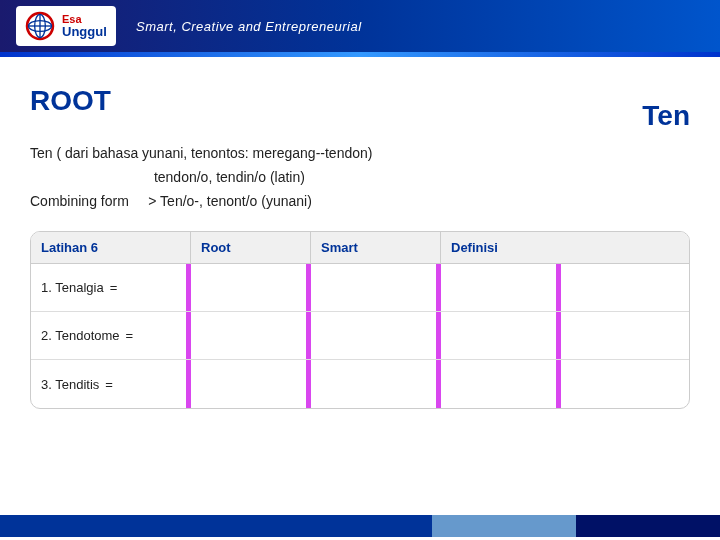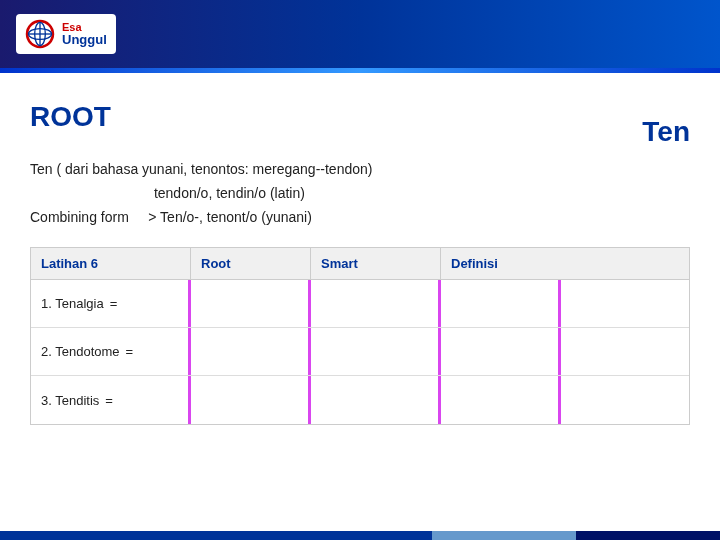--- a/index.html
+++ b/index.html
@@ -9,21 +9,21 @@
       height: 540px;
       overflow: hidden;
       font-family: Arial, sans-serif;
       background: #fff;
     }
 
     
     .header {
       display: flex;
       align-items: center;
-      height: 68px;
+      height: 52px;
       background: linear-gradient(to right, #1a1a6e, #003399, #0055cc);
       padding: 0 16px;
     }
 
     .logo-box {
       background: #fff;
       border-radius: 4px;
       padding: 4px 8px;
       display: flex;
       align-items: center;
@@ -99,21 +99,21 @@
     .info-section {
       margin-bottom: 18px;
       font-size: 14px;
       color: #222;
       line-height: 1.7;
     }
 
     
     .table-container {
       border: 1px solid #ccc;
-      border-radius: 0;
+      border-radius: 10px;
       overflow: hidden;
     }
 
     .table-header {
       display: grid;
       grid-template-columns: 160px 120px 130px 120px 1fr;
       background: #f0f0f0;
       border-bottom: 1px solid #ccc;
     }
 
@@ -137,21 +137,21 @@
     }
 
     .table-row:last-child {
       border-bottom: none;
     }
 
     .td {
       padding: 10px 10px;
       font-size: 13px;
       color: #222;
-      border-right: 3px solid #d946ef;
+      border-right: 5px solid #d946ef;
       display: flex;
       align-items: center;
     }
 
     .td:last-child {
       border-right: none;
     }
 
     
     .footer {
@@ -195,20 +195,21 @@
       <ellipse cx="18" cy="18" rx="6" ry="13" fill="none" stroke="#003399" stroke-width="1.5"></ellipse>
       <ellipse cx="18" cy="18" rx="13" ry="6" fill="none" stroke="#003399" stroke-width="1.5"></ellipse>
       <line x1="5" y1="18" x2="31" y2="18" stroke="#003399" stroke-width="1.5"></line>
       <line x1="18" y1="5" x2="18" y2="31" stroke="#003399" stroke-width="1.5"></line>
     </svg>
     <div class="logo-text">
       <span class="logo-esa">Esa</span>
       <span class="logo-unggul">Unggul</span>
     </div>
   </div>
+  <span class="header-tagline">Smart, Creative and Entrepreneurial</span>
 </div>
 <div class="header-underline"></div>
 
 <div class="content-wrapper">
   <div class="main">
 
     <div class="title-row">
       <span class="root-title">ROOT</span>
       <span class="root-word">Ten</span>
     </div>

